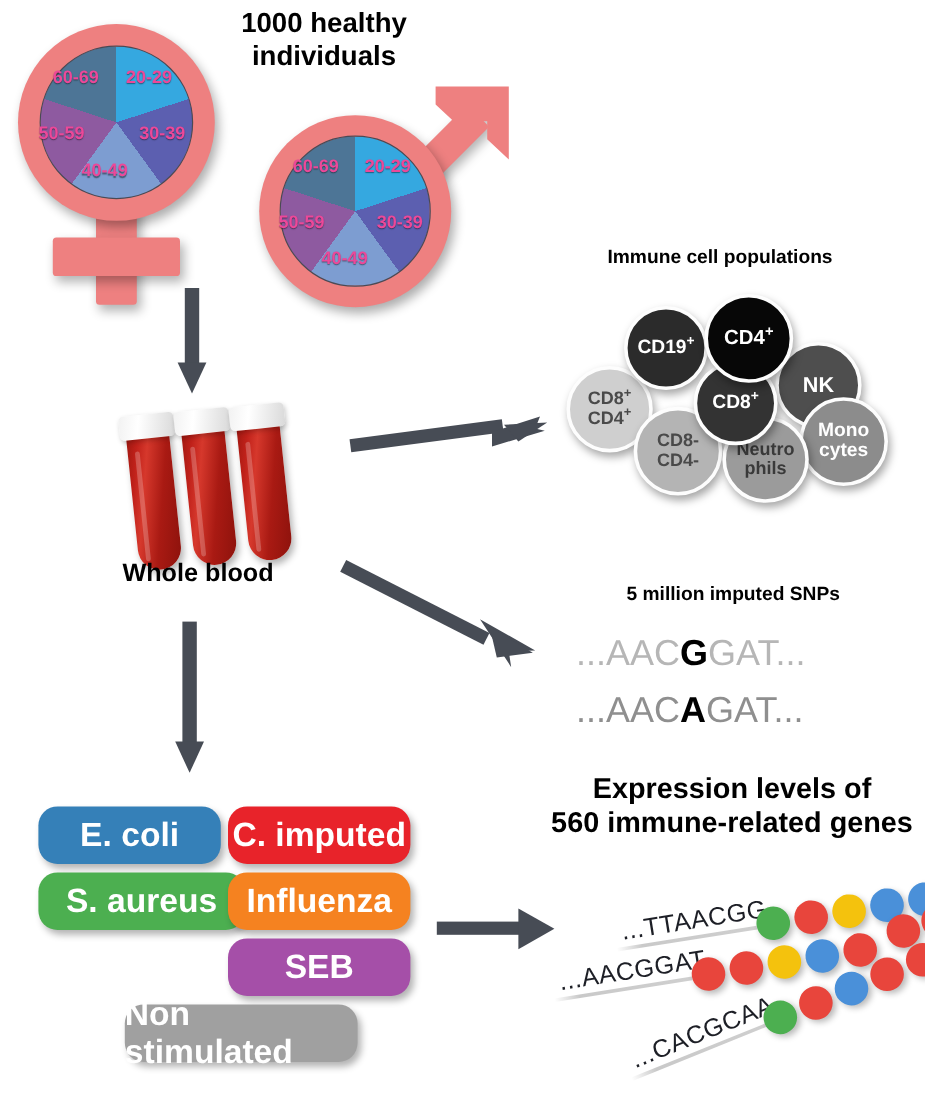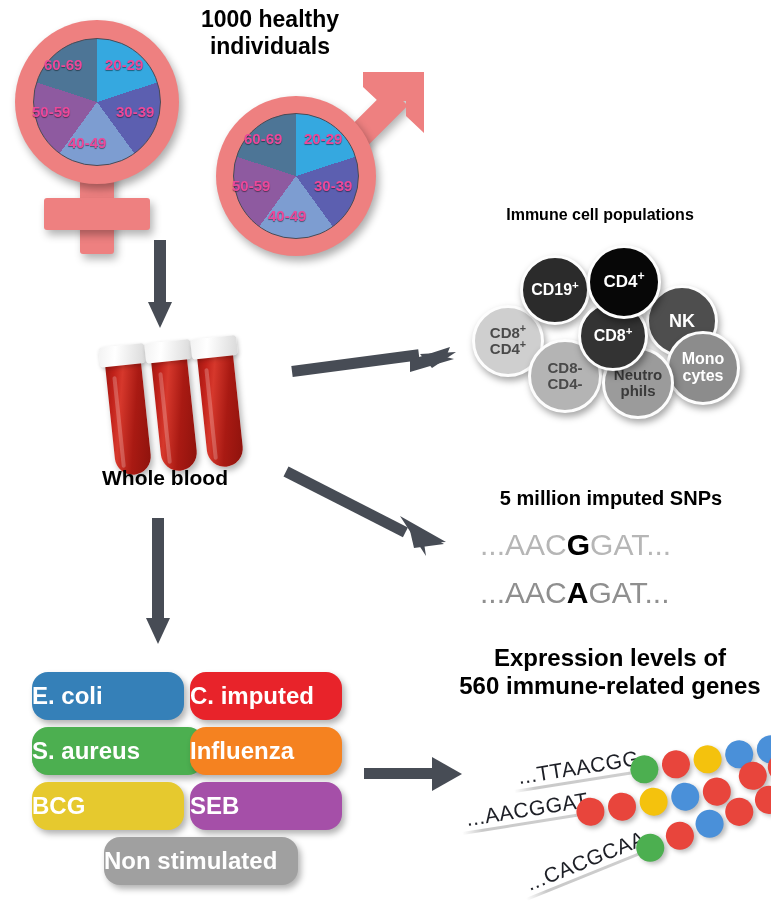--- a/index.html
+++ b/index.html
@@ -5,21 +5,21 @@
   html,body{margin:0;padding:0;background:#fff;}
   body{width:771px;height:922px;position:relative;overflow:hidden;
        font-family:"Liberation Sans","DejaVu Sans",sans-serif;}
   .stage{position:absolute;left:0;top:0;width:771px;height:922px;}
   .abs{position:absolute;}
 
   
   .heading{font-weight:bold;color:#000;text-align:center;line-height:1.18;}
   #title-individuals{left:160px;top:6px;width:220px;font-size:23px;}
   #title-immune{left:444px;top:206px;width:312px;font-size:16px;}
-  #title-snps{left:455px;top:487px;width:312px;font-size:20px;}
+  #title-snps{left:455px;top:487px;width:312px;font-size:16px;}
   #title-expression{left:450px;top:644px;width:320px;font-size:24px;}
 
   #label-whole-blood{left:78px;top:466px;width:180px;font-size:21px;
       font-weight:bold;color:#000;text-align:left;margin-left:24px;}
 
   
   .gsym{position:absolute;}
   .ring{position:absolute;border-radius:50%;background:#EE8080;
         box-shadow:3px 5px 9px rgba(0,0,0,.33);}
   .pie{position:absolute;border-radius:50%;overflow:hidden;
@@ -57,22 +57,22 @@
   
   .snp-row{position:absolute;white-space:nowrap;
        font-family:"Liberation Sans","DejaVu Sans",sans-serif;}
   .snp-row span{display:inline-block;}
   .snp-dim{color:#b6b6b6;}
   .snp-mid{color:#8f8f8f;}
   .snp-hi{color:#000;font-weight:bold;}
 
   
   .pill{position:absolute;border-radius:16px;color:#fff;font-weight:bold;
-        display:flex;align-items:center;justify-content:flex-start;
-        box-shadow:3px 4px 6px rgba(0,0,0,.3);font-size:24px;}
+        display:flex;align-items:center;justify-content:center;
+        box-shadow:3px 4px 6px rgba(0,0,0,.3);font-size:28px;}
 
   
   .strand{position:absolute;transform-origin:0 50%;}
   .strand-line{position:absolute;left:0;top:50%;height:3px;
        background:linear-gradient(90deg,rgba(190,190,190,0),#c9c9c9 18%,#cfcfcf 100%);}
   .strand-text{position:absolute;left:0;top:50%;transform:translateY(-100%);
        white-space:nowrap;color:#1d1f26;font-size:21px;letter-spacing:.5px;}
   .bead{position:absolute;border-radius:50%;top:50%;
         box-shadow:2px 3px 5px rgba(0,0,0,.28);}
 </style>
@@ -226,23 +226,20 @@
     </div>
     <div class="pill" style="left:158px;top:0;width:152px;height:48px;background:#E8232A;">
       <span>C. imputed</span>
     </div>
     <div class="pill" style="left:0;top:55px;width:172px;height:48px;background:#4CAF50;">
       <span>S. aureus</span>
     </div>
     <div class="pill" style="left:158px;top:55px;width:152px;height:48px;background:#F58220;">
       <span>Influenza</span>
     </div>
-    <div class="pill" style="left:0;top:110px;width:152px;height:48px;background:#E6C92E;">
-      <span>BCG</span>
-    </div>
     <div class="pill" style="left:158px;top:110px;width:152px;height:48px;background:#A54FA8;">
       <span>SEB</span>
     </div>
     <div class="pill" style="left:72px;top:165px;width:194px;height:48px;background:#A0A0A0;">
       <span>Non stimulated</span>
     </div>
   </div>
 
   <div class="abs heading" id="title-expression">
     <div>Expression levels of</div>

